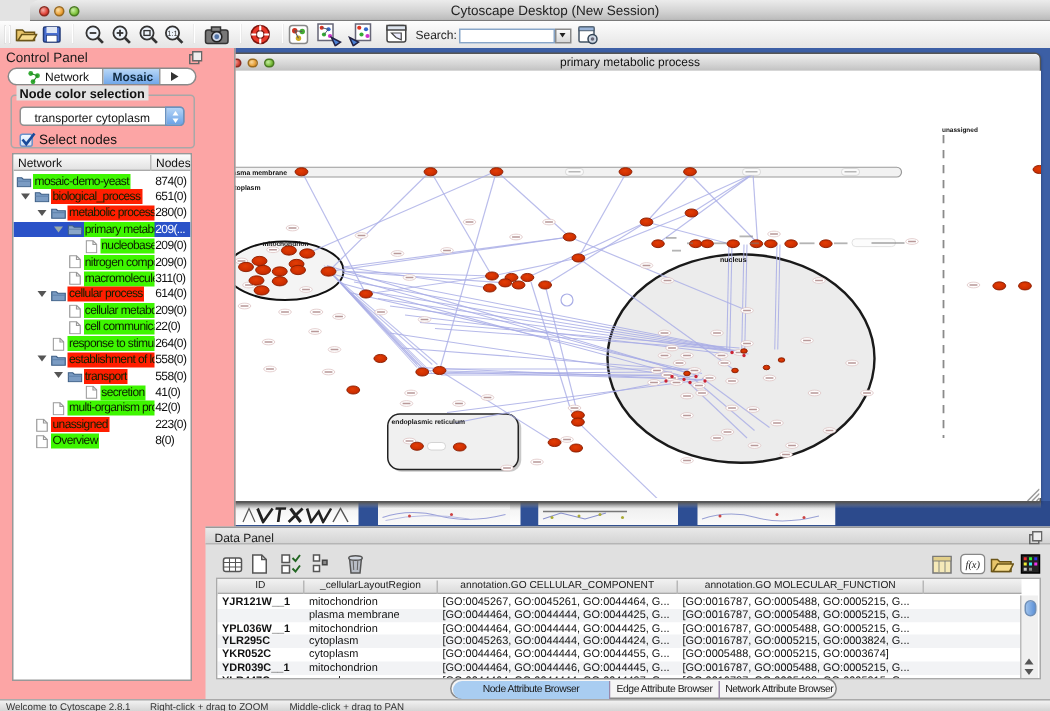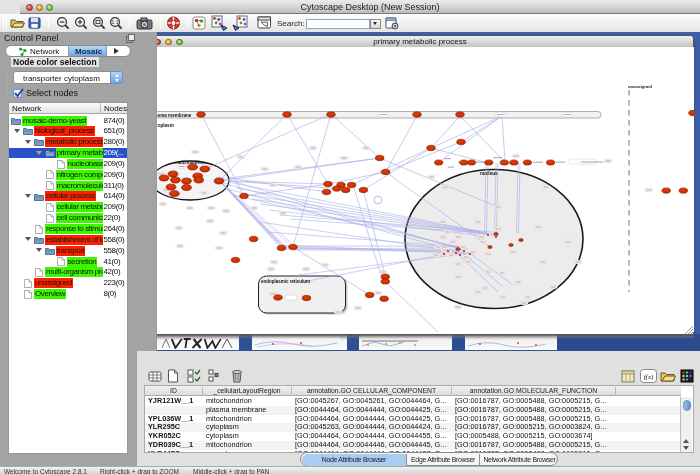--- a/index.html
+++ b/index.html
@@ -1,21 +1,21 @@
 <!DOCTYPE html>
 <html><head><meta charset="utf-8"><style>
 *{margin:0;padding:0;box-sizing:border-box;}
 body{width:700px;height:474px;font-family:"Liberation Sans",sans-serif;position:relative;overflow:hidden;background:#e3e3e3;}
 .abs{position:absolute;}
 #titlebar{left:0;top:0;width:700px;height:14px;background:linear-gradient(#ececec,#d2d2d2 60%,#bcbcbc);border-bottom:1px solid #7a7a7a;border-radius:6px 6px 0 0;margin-left:20px;}
 .tl{position:absolute;top:3.5px;width:7px;height:7px;border-radius:50%;}
 #title{position:absolute;left:0;right:0;top:1.5px;text-align:center;font-size:9px;color:#222;}
 #toolbar{left:0;top:14px;width:700px;height:32px;background:linear-gradient(#fdfdfd,#e8e8e8 50%,#d8d8d8);border-bottom:1px solid #9a9a9a;}
 .sep{position:absolute;top:2px;width:1px;height:13px;background:#b5b5b5;border-right:1px solid #fff;}
-#ctrl{left:0;top:32px;width:157px;height:434px;background:#a3a3a3;border-right:1px solid #9a9a9a;}
+#ctrl{left:0;top:32px;width:157px;height:434px;background:#fca5a5;border-right:1px solid #9a9a9a;}
 #ctrlhead{position:absolute;left:4px;top:1px;font-size:9px;color:#1a1a1a;}
 #tabs{position:absolute;left:5px;top:13px;width:126px;height:11.5px;background:#fff;border:1px solid #8a8a8a;border-radius:6px;font-size:8.5px;}
 #tabnet{position:absolute;left:10px;top:1px;color:#222;}
 #tabmosaic{position:absolute;left:63px;top:0;width:39px;height:9.5px;background:linear-gradient(#b8d7f7,#72a8ea);text-align:center;font-weight:bold;color:#1a2a3a;line-height:10px;border-left:1px solid #999;border-right:1px solid #999;}
 #groupbox{position:absolute;left:7px;top:31px;width:123px;height:36px;border:1px solid #a8a8a8;border-radius:3px;}
 #grouplab{position:absolute;left:11px;top:25px;background:#e3e3e3;padding:0 2px;font-size:8.5px;font-weight:bold;color:#111;}
 #combo{position:absolute;left:13px;top:39px;width:110px;height:13px;background:#fff;border:1px solid #909090;border-radius:3px;}
 #combotext{position:absolute;left:9px;top:1.5px;font-size:8px;color:#111;}
 #combobtn{position:absolute;right:-1px;top:-1px;width:13px;height:13px;border-radius:0 3px 3px 0;background:linear-gradient(#b4d4f6,#6ba2e6);border:1px solid #6a92c0;}
 #checkbox{position:absolute;left:13px;top:57px;width:9px;height:9px;background:linear-gradient(#f2f8ff,#cfe2f7);border:1px solid #6a94cc;border-radius:2px;}
@@ -712,20 +712,27 @@
           <path d="M0.5 8.5 L0.5 0.5 L5 0.5 L7.5 3 L7.5 8.5 Z" fill="#fff" stroke="#999" stroke-width="0.8"></path>
           <path d="M5 0.5 L5 3 L7.5 3" fill="none" stroke="#999" stroke-width="0.8"></path>
         </svg>
         <div class="tlab gbg" style="left:25px;max-width:69px;">Overview</div>
         <div class="tnum">8(0)</div>
       </div>
     </div>
 </div>
 
 <div id="datapanel" class="abs">
+ <div id="dphead">
+      <div id="dpheadtext">Data Panel</div>
+  <svg style="position:absolute;right:5px;top:2px" width="9" height="9" viewBox="0 0 9 9">
+        <rect x="0.5" y="2.5" width="6" height="6" fill="none" stroke="#666"></rect>
+        <rect x="2.5" y="0.5" width="6" height="6" fill="#eee" stroke="#666"></rect>
+      </svg>
+ </div>
  <svg class="abs" style="left:11px;top:19px" width="14" height="13" viewBox="0 0 14 13">
       <rect x="1" y="2" width="12" height="9" rx="1.5" fill="#fff" stroke="#555"></rect>
       <line x1="1" y1="5" x2="13" y2="5" stroke="#555" stroke-width="0.7"></line>
       <line x1="1" y1="8" x2="13" y2="8" stroke="#555" stroke-width="0.7"></line>
       <line x1="5" y1="2" x2="5" y2="11" stroke="#555" stroke-width="0.7"></line>
       <line x1="9" y1="2" x2="9" y2="11" stroke="#555" stroke-width="0.7"></line>
     </svg>
     <svg class="abs" style="left:30px;top:18px" width="12" height="14" viewBox="0 0 12 14">
       <path d="M1.5 13 L1.5 1 L7.5 1 L10.5 4 L10.5 13 Z" fill="#fff" stroke="#555"></path>
       <path d="M7.5 1 L7.5 4 L10.5 4" fill="none" stroke="#555"></path>

